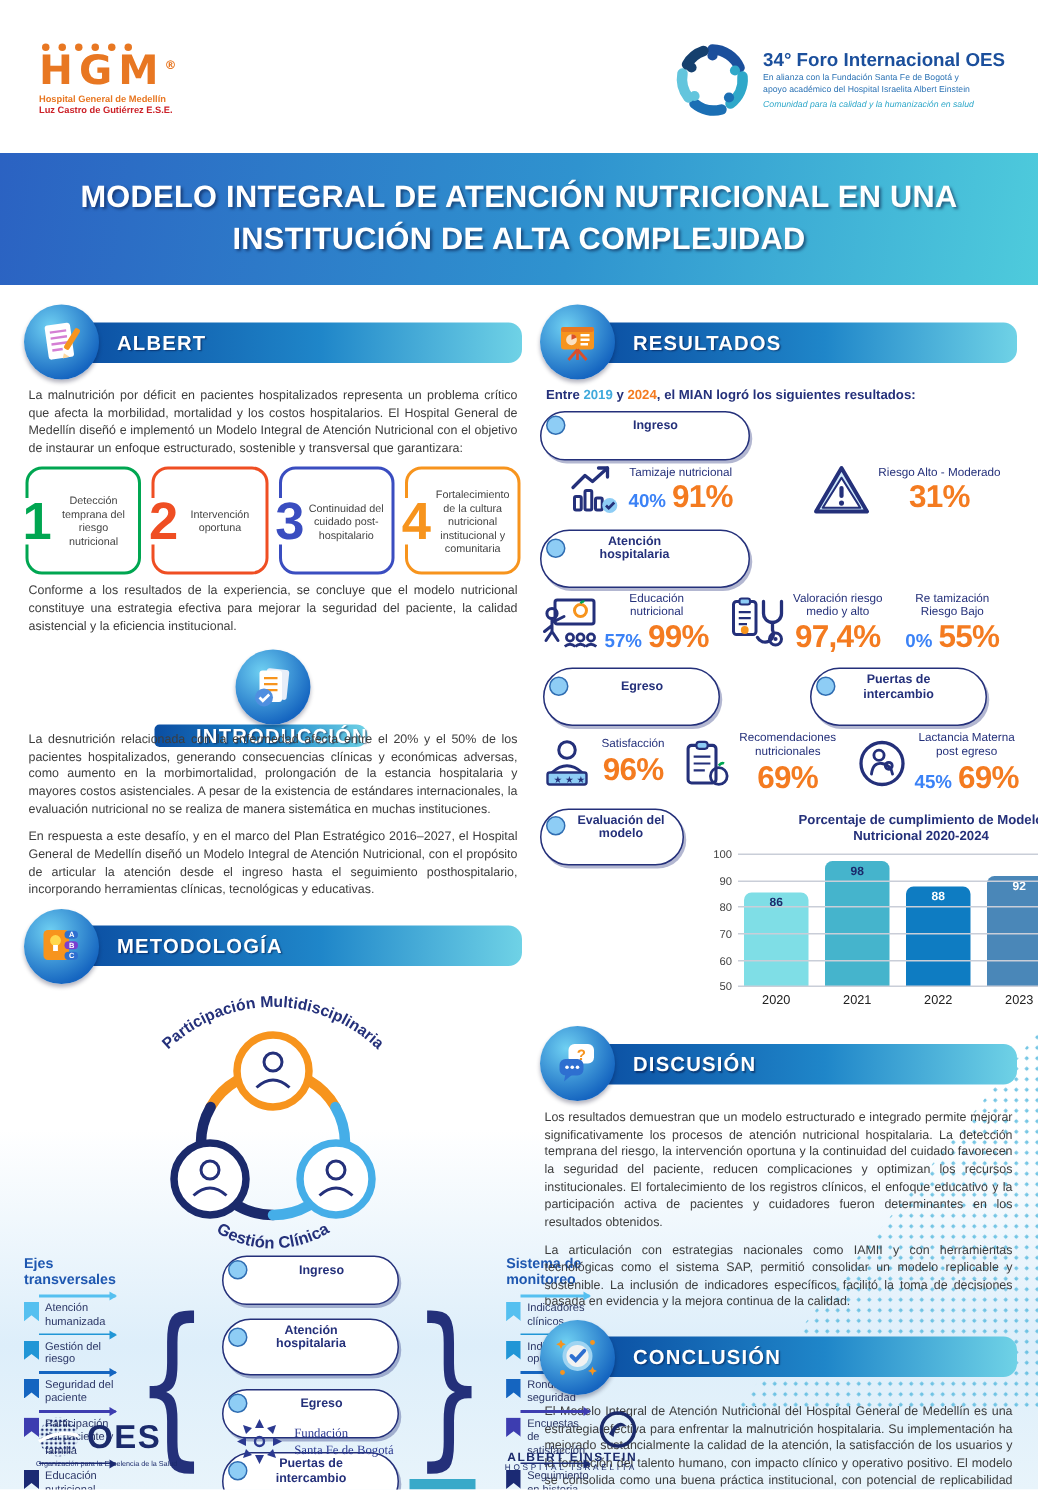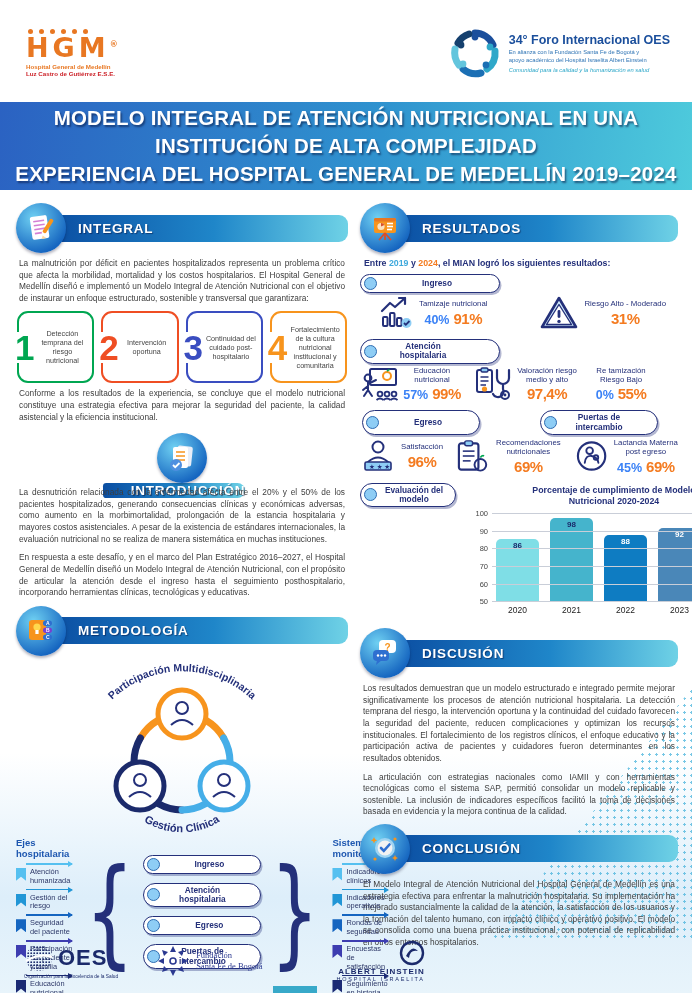--- a/index.html
+++ b/index.html
@@ -73,36 +73,36 @@
   .mlist-item::before { content:""; position:absolute; top:1px; left:10px; right:0; height:1.8px; background:var(--lc); }
   .mlist-item::after { content:""; position:absolute; top:-1px; right:-1px; border-left:5px solid var(--lc);
     border-top:3px solid transparent; border-bottom:3px solid transparent; }
   .ribbon { width:10px; height:13px; flex:0 0 10px; clip-path:polygon(0 0,100% 0,100% 100%,50% 70%,0 100%); background:var(--lc); }
   .mlist-item span { font-size:7.4px; color:#2b3666; line-height:1.2; }
   .fases-col { display:flex; align-items:center; }
   .brace { font-size:118px; color:#24307a; line-height:150px; transform:scaleX(.65); font-family:"DejaVu Sans", sans-serif; }
   .fase-pills { display:flex; flex-direction:column; gap:9px; width:118px; margin:0 -4px; }
 
   .pill { display:flex; align-items:center; border:1.7px solid #24307a; border-radius:20px; background:#fff;
-    box-shadow:1.5px 2px 0 rgba(36,48,122,.35); padding:2px 8px 2px 3px; }
+    box-shadow:1.5px 2px 0 rgba(36,48,122,.35); padding:2px 8px 16px 3px; }
   .pill-dot { width:13px; height:13px; border-radius:50%; background:#8ecdf5; border:1.5px solid #2f6db2; margin-right:6px; flex:0 0 13px; }
   .pill-label { font-size:8.3px; font-weight:bold; color:#24307a; line-height:1.12; flex:1; text-align:center; }
 
   
   .res-intro { font-size:8.8px; font-weight:bold; color:#24307a; margin:0 0 6px 4px; }
   .res-intro .y1 { color:#3fa9dc; } .res-intro .y2 { color:#f47b20; }
   .res-pill-row { display:flex; gap:60px; margin:5px 0 3px 2px; }
   .res-pill { min-width:118px; max-width:140px; }
   .stats-row { display:flex; align-items:center; margin:2px 0 8px 0; }
   .stat { display:flex; align-items:center; gap:5px; }
   .stat-text { display:flex; flex-direction:column; align-items:center; }
   .stat-label { font-size:7.8px; color:#24307a; text-align:center; line-height:1.2; }
   .stat-vals { display:flex; align-items:baseline; gap:4px; margin-top:1px; }
   .stat-baseline { font-size:12.5px; font-weight:bold; color:#3b82f6; }
-  .stat-value { font-size:15px; font-weight:bold; color:#f47b20; letter-spacing:-.5px; }
+  .stat-value { font-size:21px; font-weight:bold; color:#f47b20; letter-spacing:-.5px; }
 
   
   .chart-block { margin:2px 0 6px 0; }
   .chart-title { font-size:8.8px; font-weight:bold; color:#24307a; text-align:center; width:200px; margin:0 auto 6px auto; line-height:1.35; }
   .chart-area { position:relative; margin-left:30px; width:274px; height:88px; }
   .gridline { position:absolute; left:0; right:0; height:1px; background:#c9ced8; }
   .ytick { position:absolute; left:-26px; width:22px; text-align:right; font-size:7.5px; color:#444; transform:translateY(4px); }
   .chart-bars { position:absolute; left:4px; right:0; bottom:0; top:0; display:flex; align-items:flex-end; gap:11px; }
   .bar { width:43px; border-radius:5px 5px 0 0; position:relative; }
   .bar span { position:absolute; top:2px; left:0; right:0; text-align:center; font-size:8px; font-weight:bold; }
@@ -168,42 +168,41 @@
         <span>apoyo académico del Hospital Israelita Albert Einstein</span>
       </div>
       <div class="foro-tag">Comunidad para la calidad y la humanización en salud</div>
     </div>
   </div>
 </div>
 
 <div class="title-band">
   <div>MODELO INTEGRAL DE ATENCIÓN NUTRICIONAL EN UNA</div>
   <div>INSTITUCIÓN DE ALTA COMPLEJIDAD</div>
-  <div>EXPERIENCIA DEL HOSPITAL GENERAL DE MEDELLÍN 2019–2024</div>
 </div>
 
 <div class="content">
 
   <div class="col-left">
 
     <div class="sec-header">
       <div class="sec-icon">
         <svg width="30" height="30" viewBox="0 0 30 30">
           <rect x="5" y="3" width="17" height="23" rx="2" fill="#fff" transform="rotate(-8 13 14)"></rect>
           <g stroke="#d47fd4" stroke-width="1.6" transform="rotate(-8 13 14)">
             <line x1="8" y1="8" x2="19" y2="8"></line>
               <line x1="8" y1="12" x2="19" y2="12"></line>
             <line x1="8" y1="16" x2="19" y2="16"></line>
               <line x1="8" y1="20" x2="15" y2="20"></line>
           </g>
           <rect x="20" y="5" width="4" height="16" rx="1.5" fill="#f7941d" transform="rotate(32 22 13)"></rect>
           <polygon points="16.6,22.5 20.4,24.9 15.8,26" fill="#ffd9a0"></polygon>
         </svg>
       </div>
-      <div class="sec-bar">INTEGRAL</div>
+      <div class="sec-bar">ALBERT</div>
     </div>
     <p class="para">La malnutrición por déficit en pacientes hospitalizados representa un problema crítico que afecta la morbilidad, mortalidad y los costos hospitalarios. El Hospital General de Medellín diseñó e implementó un Modelo Integral de Atención Nutricional con el objetivo de instaurar un enfoque estructurado, sostenible y transversal que garantizara:</p>
     <div class="goals">
       <div class="goal">
         <span class="goal-number">1</span>
         <span class="goal-label">Detección temprana del riesgo nutricional</span>
       </div>
       <div class="goal">
         <span class="goal-number">2</span>
         <span class="goal-label">Intervención oportuna</span>
@@ -285,21 +284,21 @@
             <path d="M162 136 q11 -10 22 0"></path>
         </g>
         <text font-size="11" font-weight="bold" fill="#24307a">
           <textPath href="#arcBottom" startOffset="50%" text-anchor="middle">Gestión Clínica</textPath>
         </text>
       </svg>
     </div>
 
     <div class="method-row">
       <div class="mlist">
-        <div class="mlist-title">Ejes hospitalaria</div>
+        <div class="mlist-title">Ejes transversales</div>
         <div class="mlist-item" style="--lc:#55c0f0">
             <i class="ribbon"></i>
             <span>Atención humanizada</span>
           </div>
         <div class="mlist-item" style="--lc:#2196d6">
             <i class="ribbon"></i>
             <span>Gestión del riesgo</span>
           </div>
         <div class="mlist-item" style="--lc:#1565c0">
             <i class="ribbon"></i>

